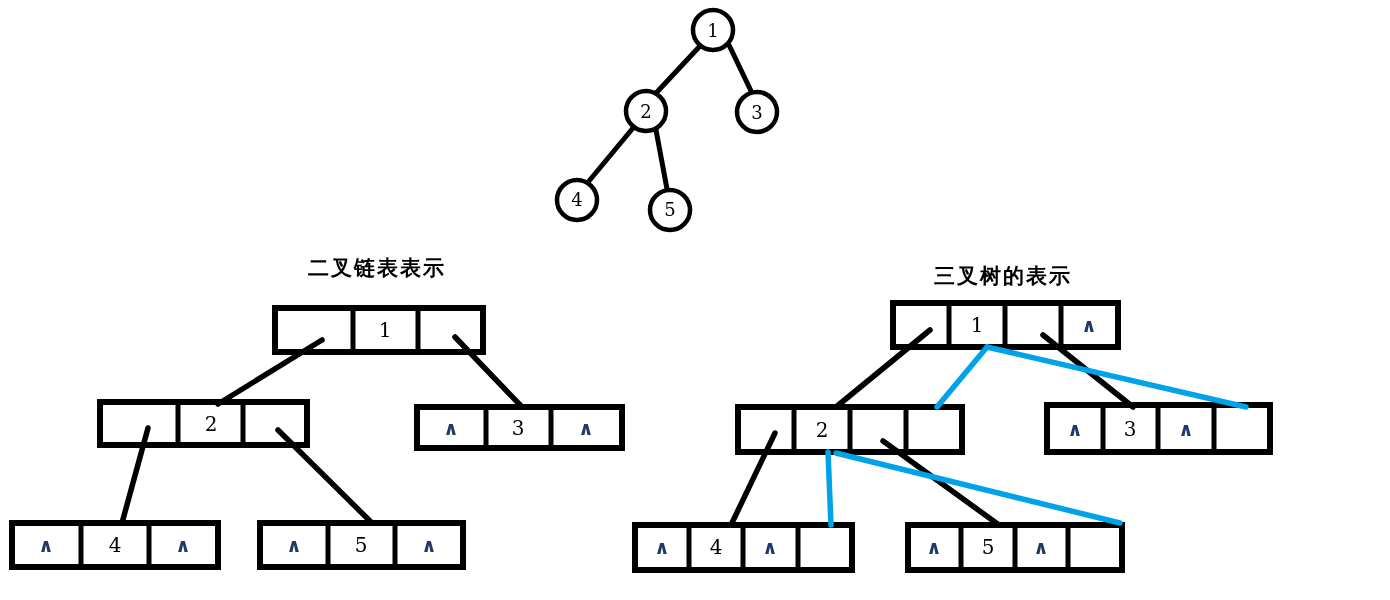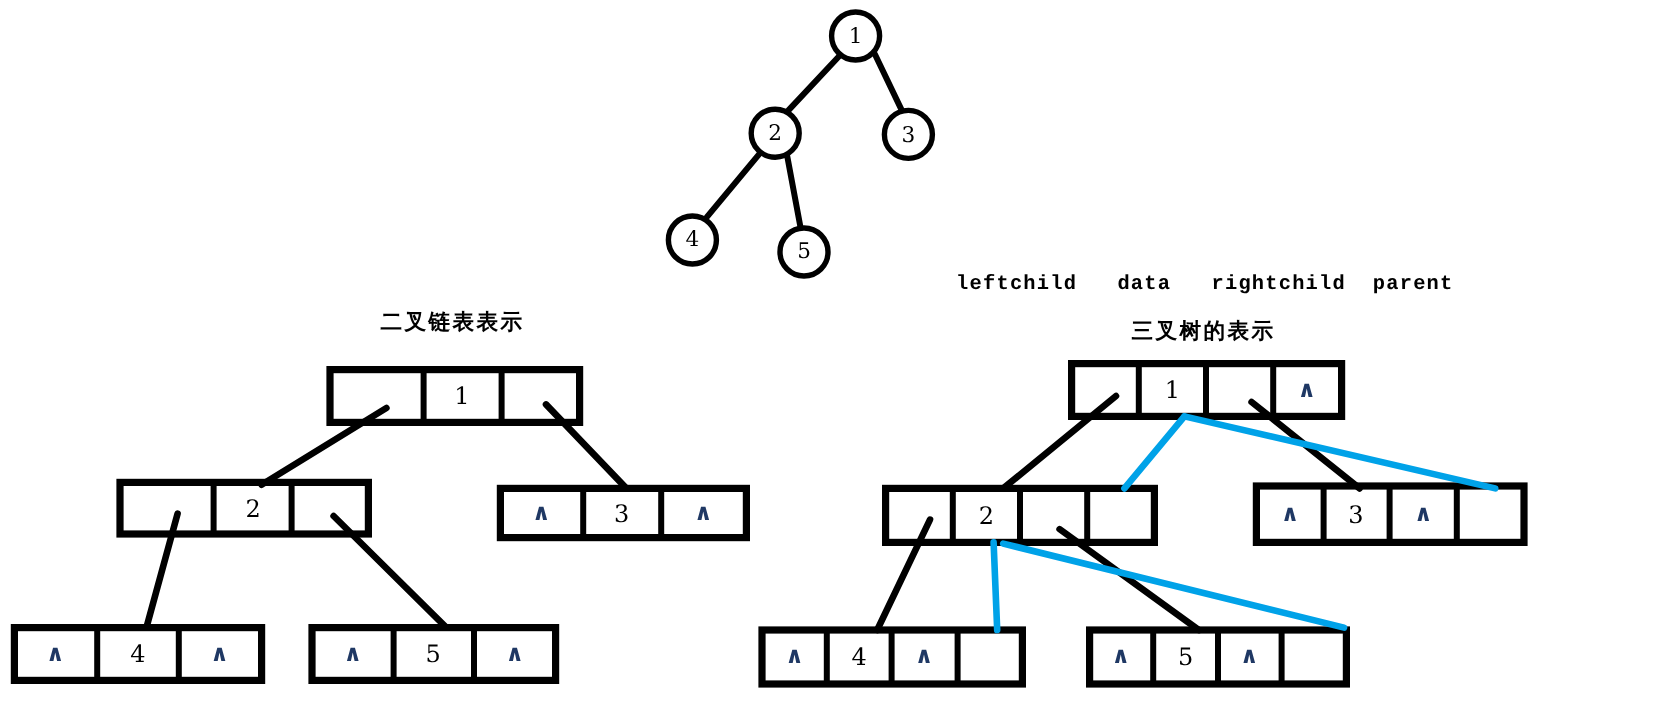--- a/index.html
+++ b/index.html
@@ -35,21 +35,21 @@
     font-size:17px;
     letter-spacing:1px;
     color:#000;
     white-space:pre;
   }
   .ttl{
     position:absolute;
     transform:translate(-50%,-50%);
     font-family:"DejaVu Sans", sans-serif;
     font-weight:bold;
-    font-size:18px;
+    font-size:21px;
     letter-spacing:2px;
     color:#000;
     white-space:pre;
   }
   .box{fill:#ffffff;stroke:#000000;stroke-width:6;}
   .div-line{stroke:#000000;stroke-width:5;}
   .edge{stroke:#000000;stroke-width:5;stroke-linecap:round;}
   .ptr{stroke:#000000;stroke-width:5.5;stroke-linecap:round;}
   .pptr{stroke:#00A2E8;stroke-width:5.5;stroke-linecap:round;}
   .circ{fill:#ffffff;stroke:#000000;stroke-width:4.5;}
@@ -147,21 +147,20 @@
     </g>
   </svg>
 
   <div class="t tree-label" style="left:713px;top:31px">1</div>
   <div class="t tree-label" style="left:646px;top:112px">2</div>
   <div class="t tree-label" style="left:757px;top:113px">3</div>
   <div class="t tree-label" style="left:577px;top:200px">4</div>
   <div class="t tree-label" style="left:670px;top:210px">5</div>
 
   <div class="ttl" style="left:377px;top:268px">二叉链表表示</div>
-  <div class="hdr" style="left:1004px;top:237px">leftchild   data   rightchild  parent</div>
   <div class="ttl" style="left:1003px;top:276px">三叉树的表示</div>
 
   <div class="t" style="left:385px;top:330px">1</div>
   <div class="t" style="left:211px;top:424px">2</div>
 
   <div class="t null-g" style="left:451px;top:428px">∧</div>
   <div class="t" style="left:518px;top:428px">3</div>
   <div class="t null-g" style="left:586px;top:428px">∧</div>
 
   <div class="t null-g" style="left:46px;top:545px">∧</div>

